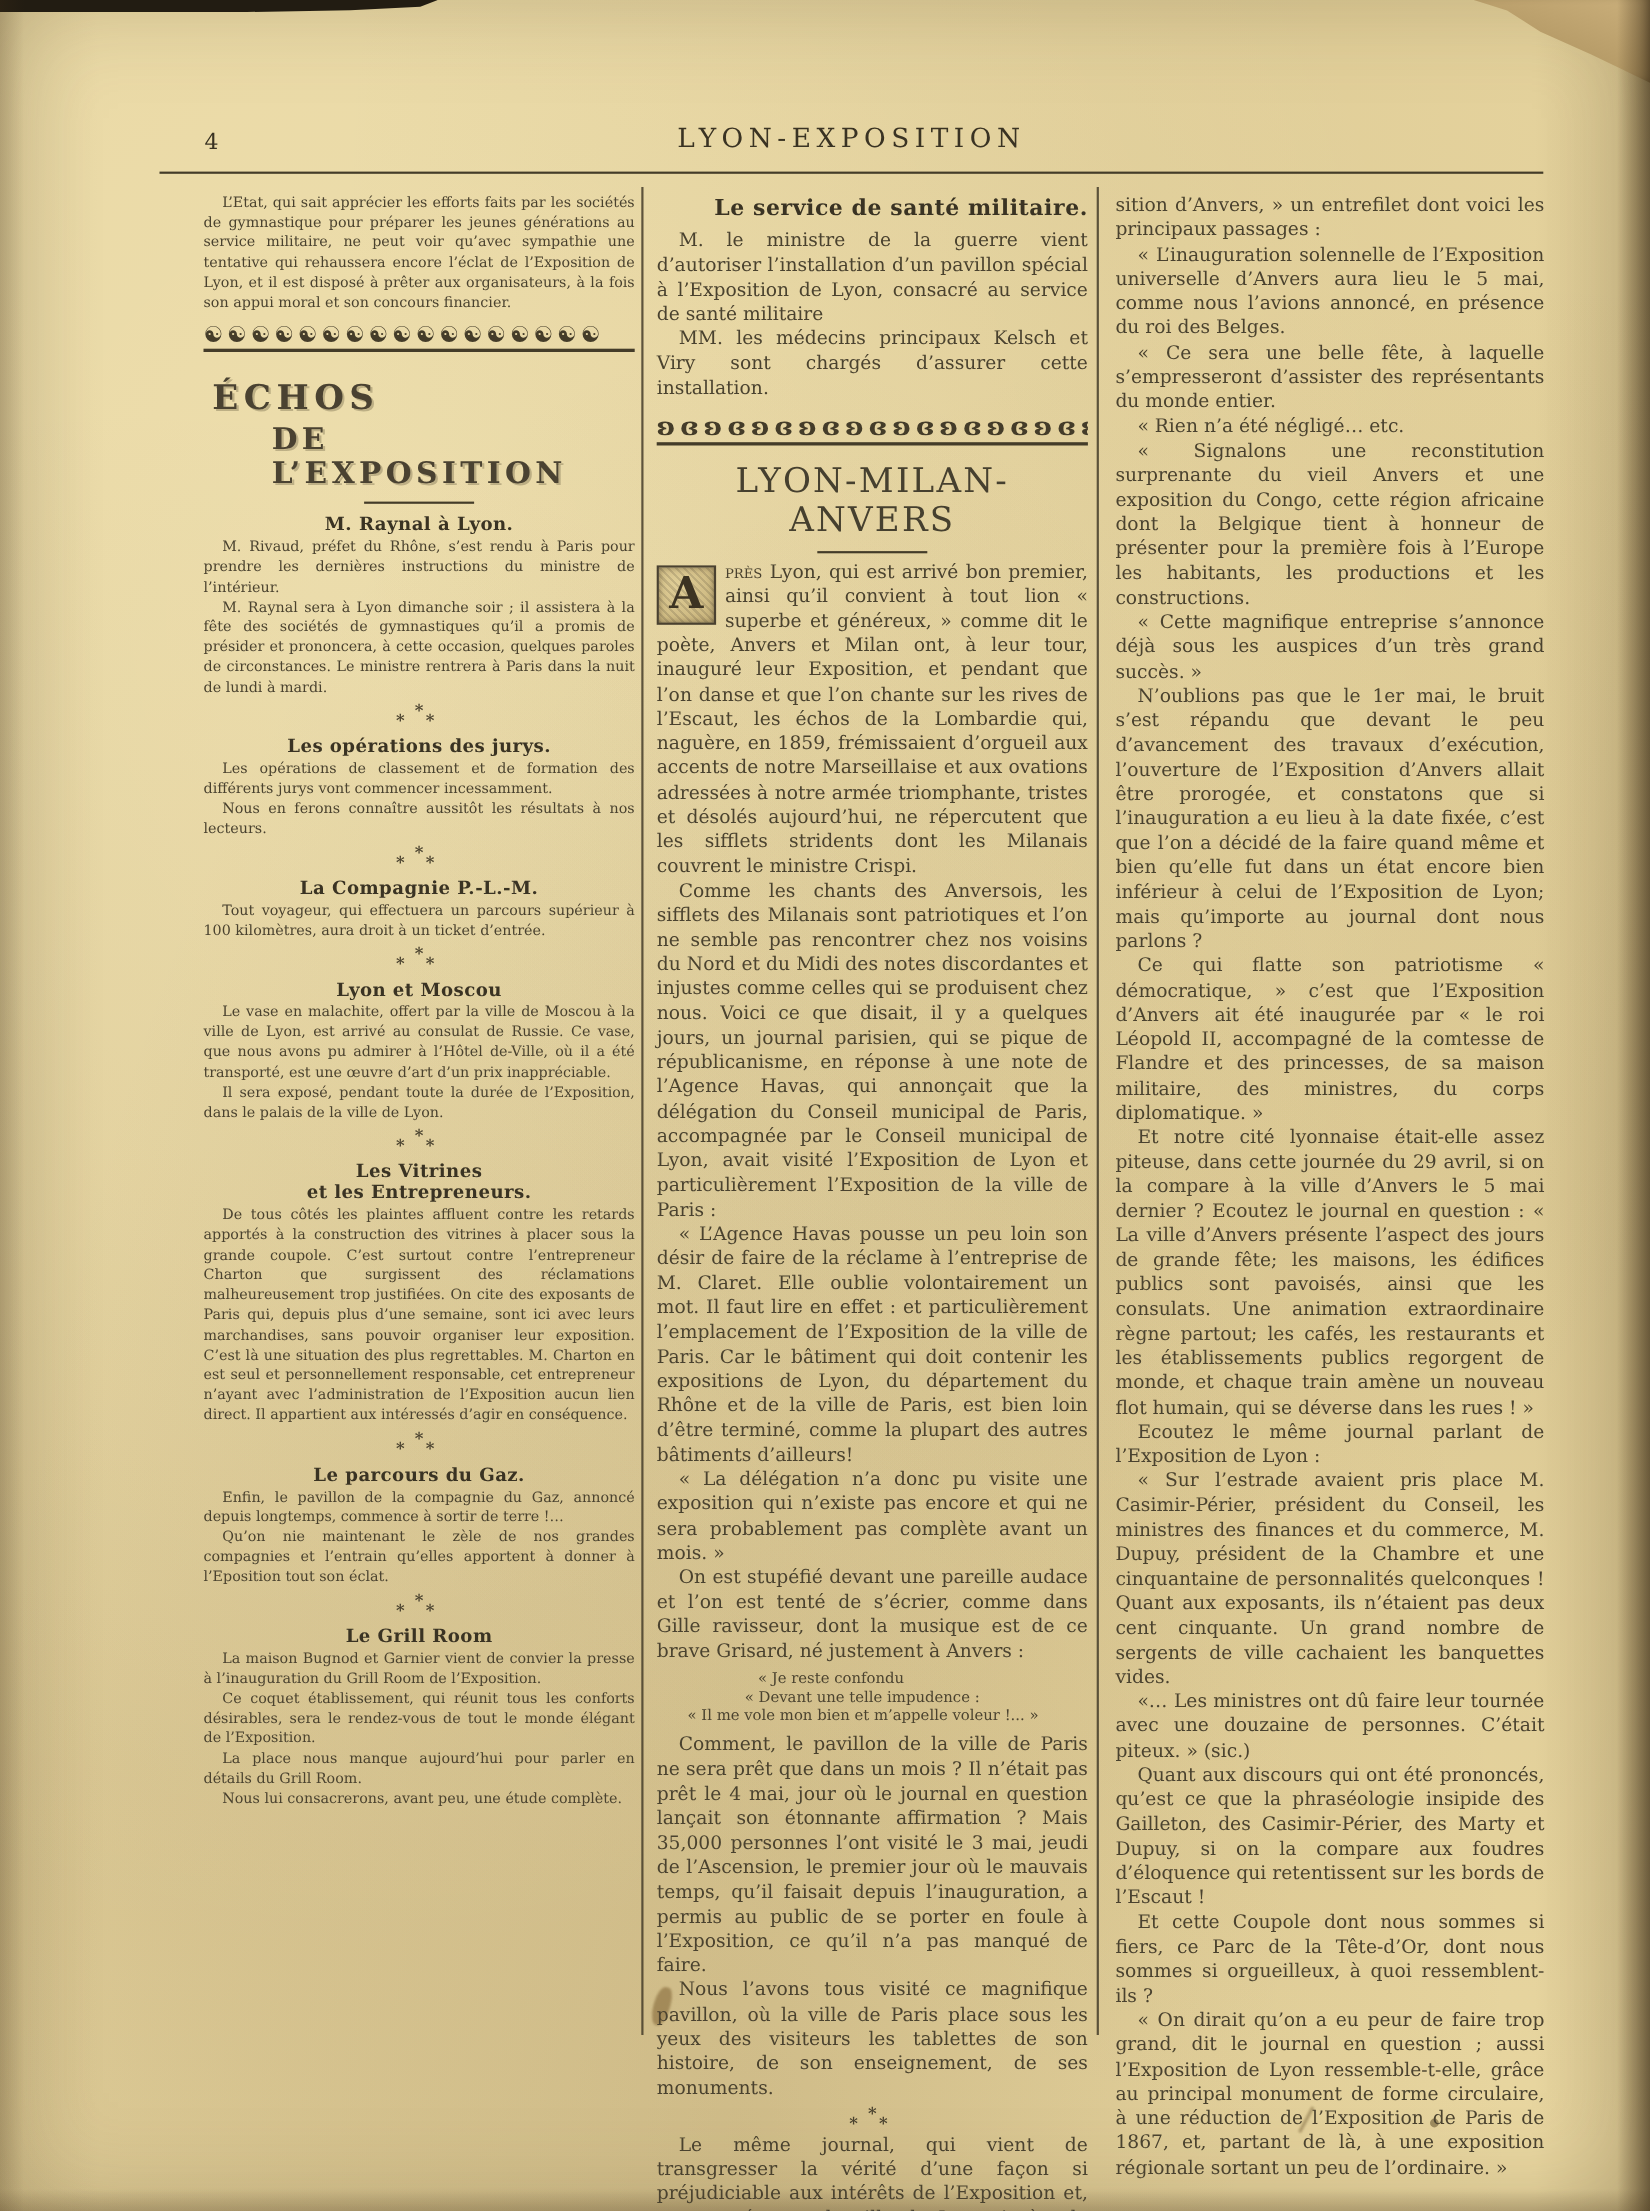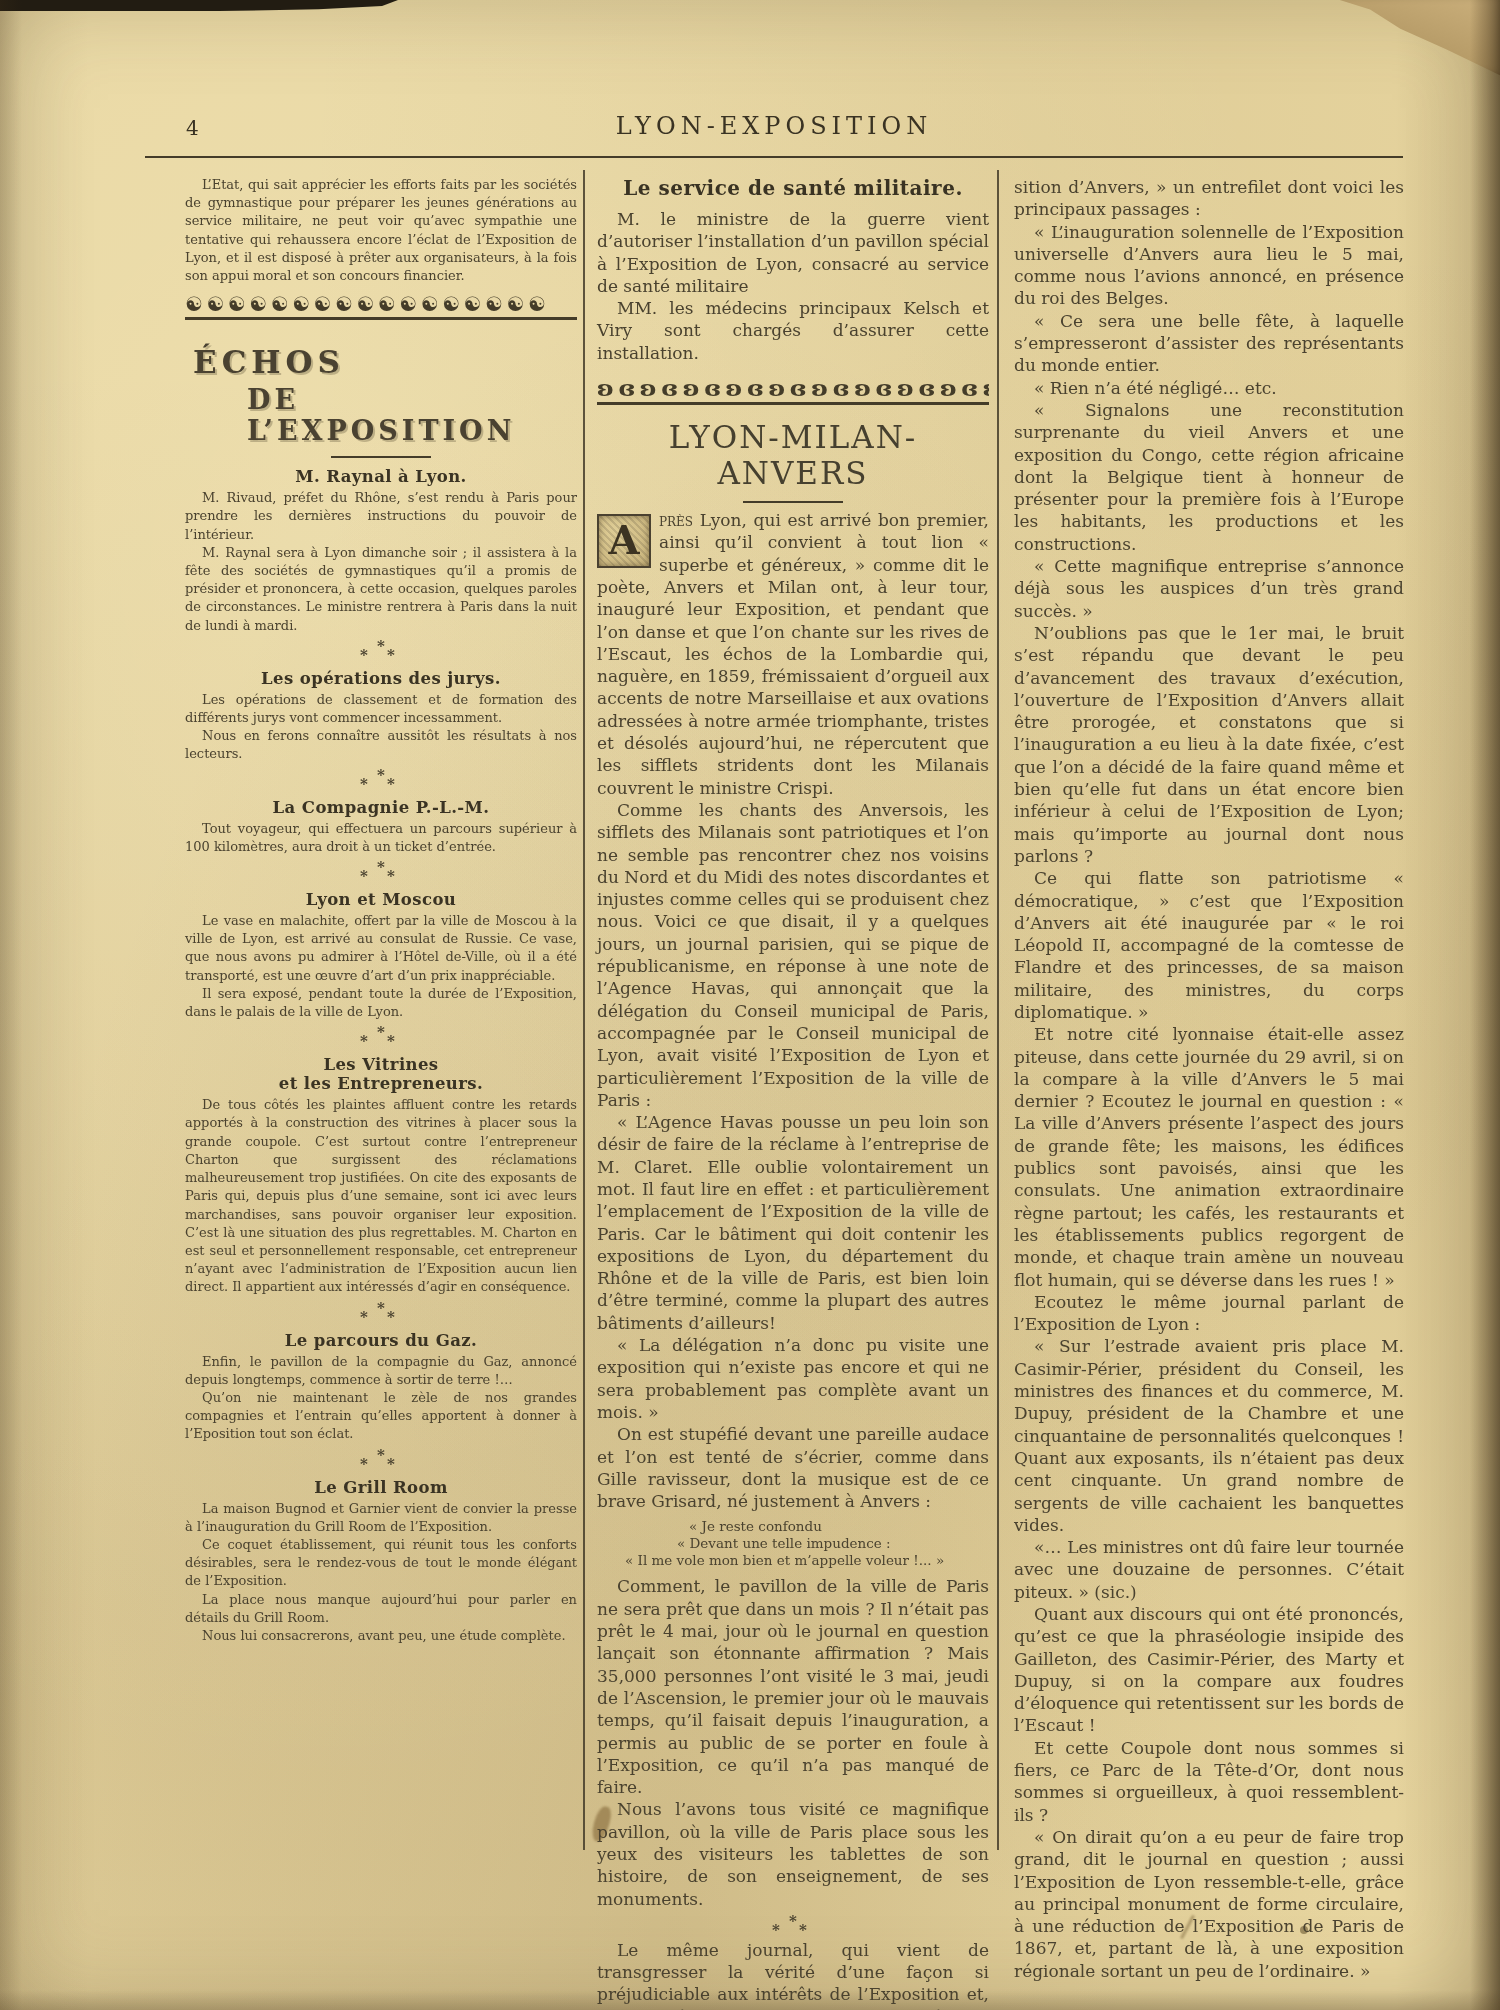--- a/index.html
+++ b/index.html
@@ -74,21 +74,21 @@
   .echos{margin:10px 0 0;color:#4a4231;}
   .echos1{font-size:31px;font-weight:bold;letter-spacing:5px;padding-left:8px;
     text-shadow:2px 2px 0 rgba(104,92,62,.35);margin-top:24px;}
   .echos2{font-size:27px;font-weight:bold;letter-spacing:4px;padding-left:62px;margin-top:4px;
     text-shadow:2px 2px 0 rgba(104,92,62,.35);}
   .shortrule{width:100px;height:2px;background:var(--rule);margin:10px auto 6px;}
 
   .h-c1{font-size:16.5px;font-weight:bold;text-align:center;margin:9px 0 3px;
     letter-spacing:.4px;color:var(--head-ink);}
   .h-c1 span{display:block;}
-  .h-c2{font-size:20px;font-weight:bold;text-align:center;margin:0 0 8px;color:var(--head-ink);
+  .h-c2{font-size:20px;font-weight:bold;text-align:right;margin:0 0 8px;color:var(--head-ink);
     letter-spacing:.5px;}
   .lma-title{margin:14px 0 2px;text-align:center;font-size:31px;letter-spacing:2px;
     font-weight:400;color:#46402f;}
 
   .asterism{text-align:center;margin:7px 0 4px;color:var(--ink);font-weight:bold;}
   .asterism span{display:block;line-height:9px;font-size:15px;}
   .asterism .ast-b{letter-spacing:7px;}
 
   .lead{text-indent:0;}
   .dropcap{float:left;width:50px;height:50px;margin:5px 8px 0 0;border:2px solid #4a4130;
@@ -127,21 +127,21 @@
 
     <div class="band band1"><span>☯☯☯☯☯☯☯☯☯☯☯☯☯☯☯☯☯</span></div>
 
     <div class="echos">
       <div class="echos1">ÉCHOS</div>
       <div class="echos2">DE L’EXPOSITION</div>
       <div class="shortrule"></div>
     </div>
 
     <h3 class="h-c1">M. Raynal à Lyon.</h3>
-    <p class="t1">M. Rivaud, préfet du Rhône, s’est rendu à Paris pour prendre les dernières instructions du pouvoir de l’intérieur.</p>
+    <p class="t1">M. Rivaud, préfet du Rhône, s’est rendu à Paris pour prendre les dernières instructions du ministre de l’intérieur.</p>
     <p class="t1">M. Raynal sera à Lyon dimanche soir ; il assistera à la fête des sociétés de gymnastiques qu’il a promis de présider et prononcera, à cette occasion, quelques paroles de circonstances. Le ministre rentrera à Paris dans la nuit de lundi à mardi.</p>
     <div class="asterism">
         <span class="ast-t">*</span>
         <span class="ast-b">* *</span>
       </div>
 
     <h3 class="h-c1">Les opérations des jurys.</h3>
     <p class="t1">Les opérations de classement et de formation des différents jurys vont commencer incessamment.</p>
     <p class="t1">Nous en ferons connaître aussitôt les résultats à nos lecteurs.</p>
     <div class="asterism">

